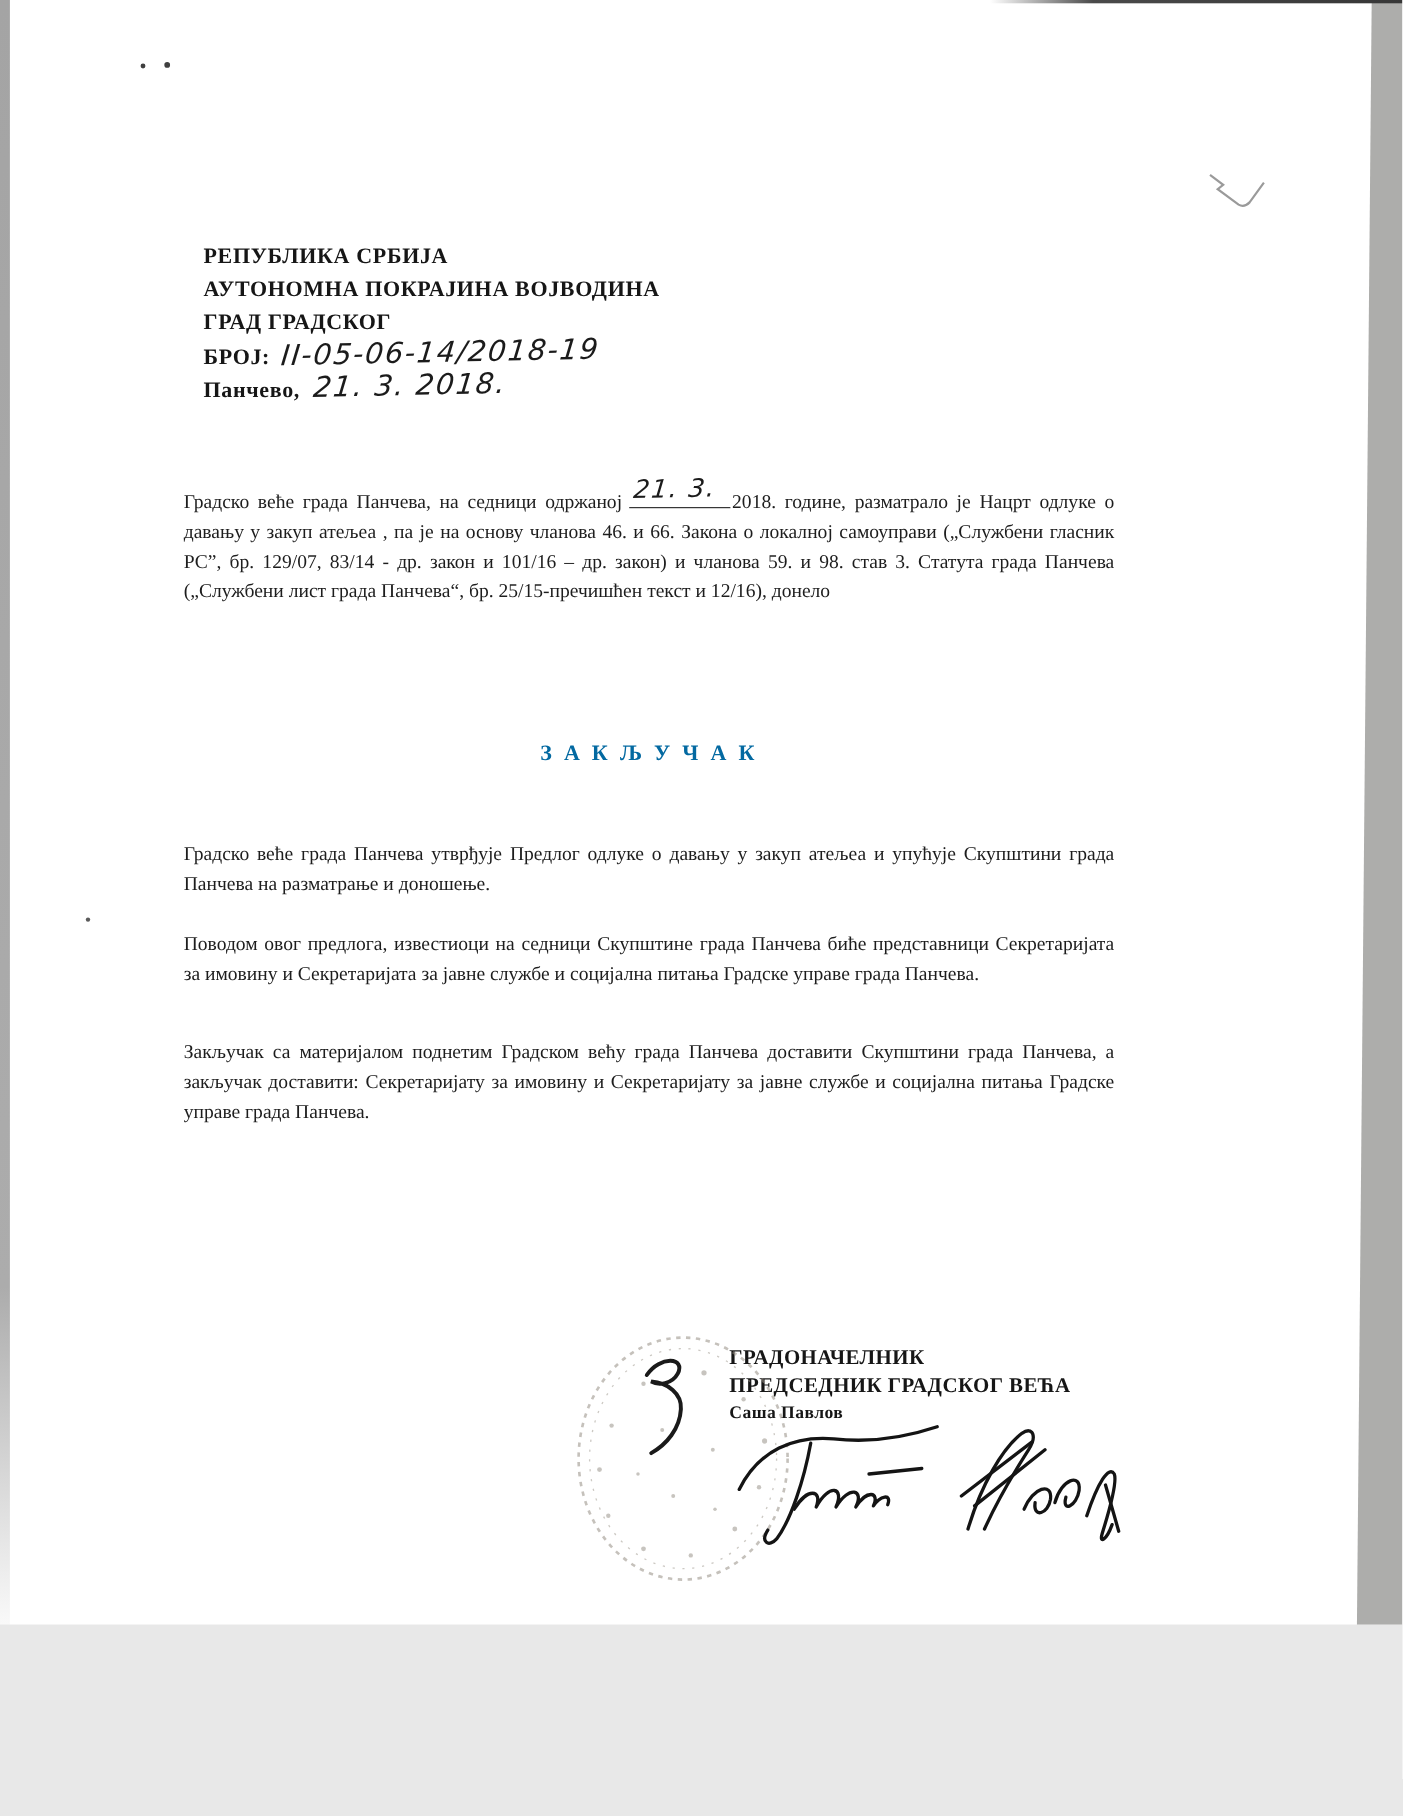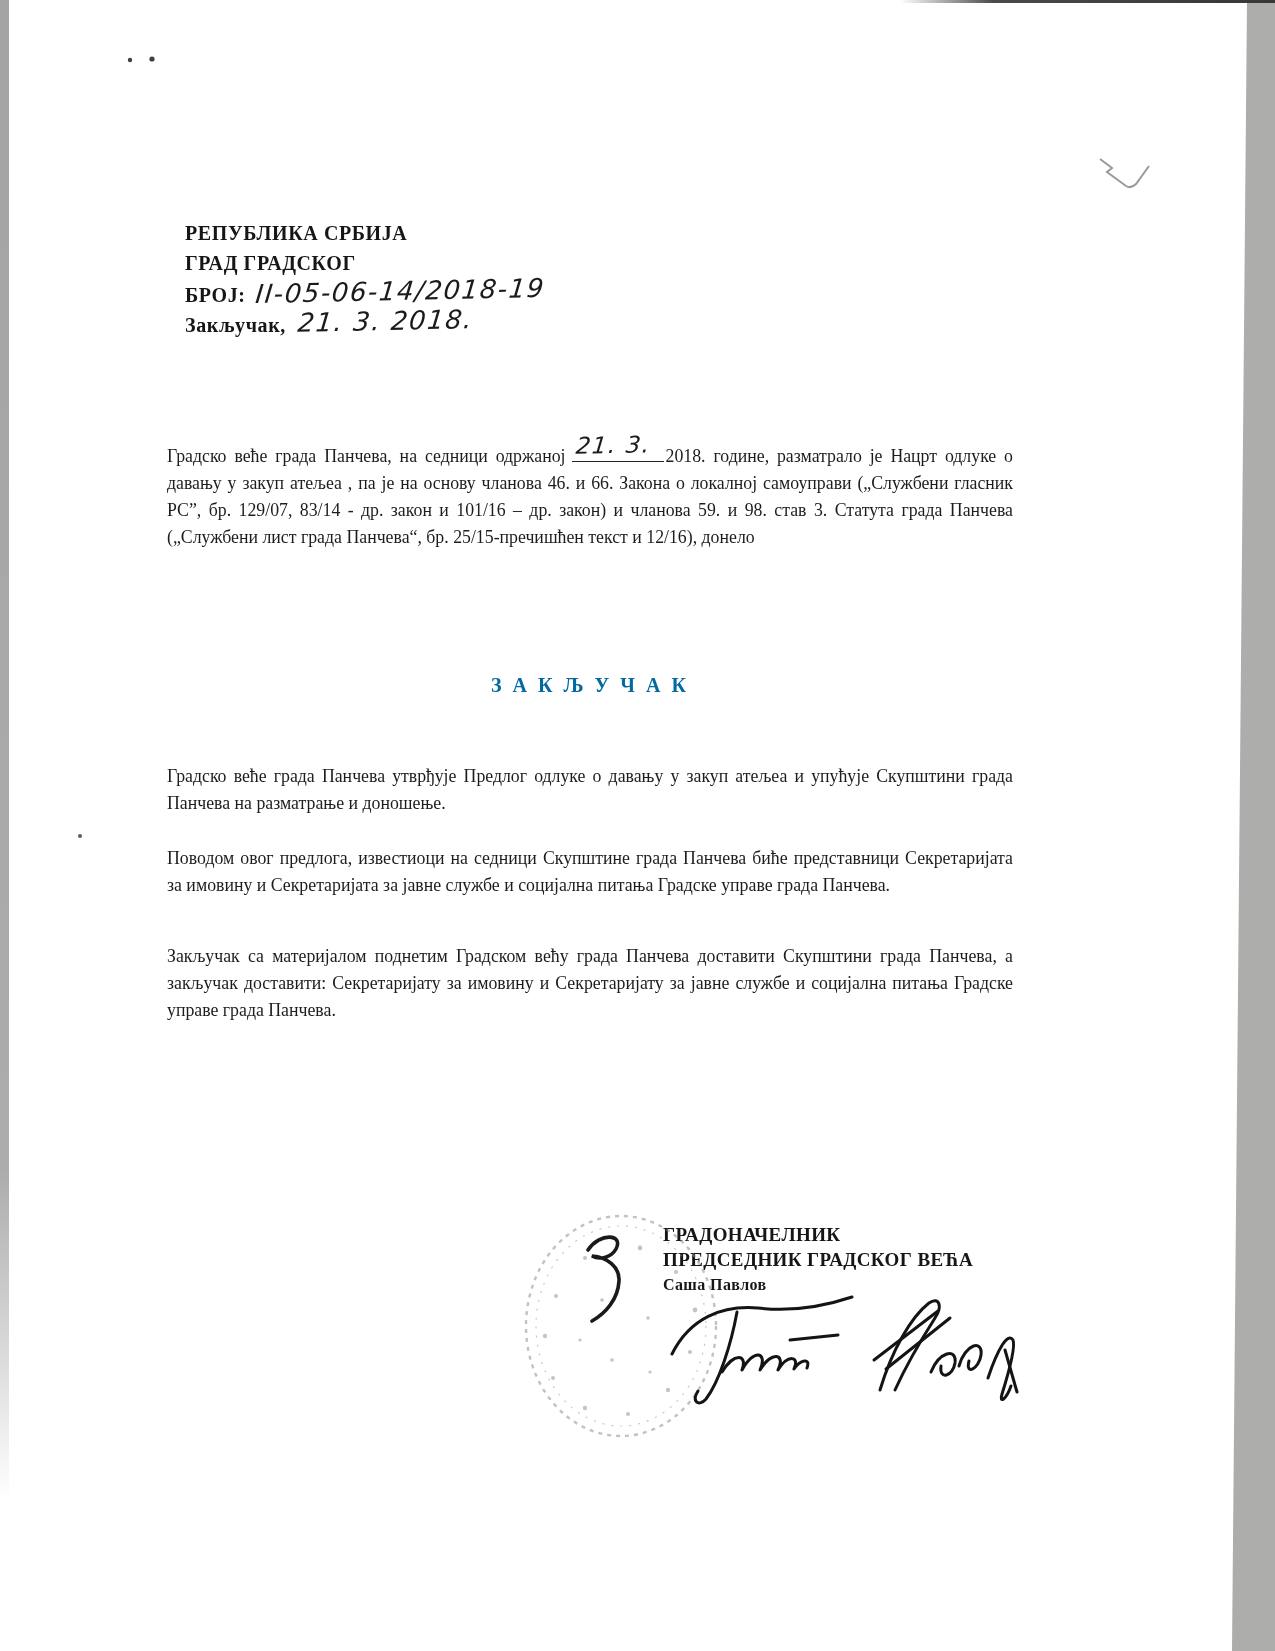--- a/index.html
+++ b/index.html
@@ -1,18 +1,18 @@
 <!DOCTYPE html>
 <html lang="sr"><head>
 <meta charset="utf-8">
 <style>
   html,body{margin:0;padding:0;background:#e8e8e8;}
   .page{
     position:relative;
-    width:1275px;height:1651px;
+    width:1275px;height:1477px;
     margin:0 auto;
     background:#ffffff;
     overflow:hidden;
     font-family:"Liberation Serif","DejaVu Serif",serif;
     color:#1d1d1d;
   }
   
   .edge-left{
     position:absolute;left:0;top:0;width:9px;height:1500px;
     background:linear-gradient(to bottom,#a4a4a4 0%,#acacac 78%,rgba(172,172,172,0) 100%);
@@ -84,26 +84,27 @@
 <body>
 
 <div class="page">
 
   <div class="edge-left"></div>
   <div class="edge-right"></div>
   <div class="edge-top"></div>
 
   <header class="letterhead">
     <div class="hdr-row">РЕПУБЛИКА СРБИЈА</div>
+    <div class="hdr-row">АУТОНОМНА ПОКРАЈИНА ВОЈВОДИНА</div>
     <div class="hdr-row">ГРАД ГРАДСКОГ</div>
     <div class="hdr-row">
       <span>БРОЈ:</span><span class="hw hw-number">II-05-06-14/2018-19</span>
     </div>
     <div class="hdr-row">
-      <span>Закључак,</span><span class="hw hw-date">21. 3. 2018.</span>
+      <span>Панчево,</span><span class="hw hw-date">21. 3. 2018.</span>
     </div>
   </header>
 
   <main class="body-col">
     <p class="para intro"><span>Градско веће града Панчева, на седници одржаној</span><span class="date-slot"><span class="hw session-date">21. 3.</span></span><span>2018. године, разматрало је Нацрт одлуке о давању у закуп атељеа , па је на основу чланова 46. и 66. Закона о локалној самоуправи („Службени гласник РС”, бр. 129/07, 83/14 - др. закон и 101/16 – др. закон) и чланова 59. и 98. став 3. Статута града Панчева („Службени лист града Панчева“, бр. 25/15-пречишћен текст и 12/16), донело</span></p>
 
     <h1 class="doc-title">З А К Љ У Ч А К</h1>
 
     <p class="para p1">Градско веће града Панчева утврђује Предлог одлуке о давању у закуп атељеа и упућује Скупштини града Панчева на разматрање и доношење.</p>
     <p class="para p2">Поводом овог предлога, известиоци на седници Скупштине града Панчева биће представници Секретаријата за имовину и Секретаријата за јавне службе и социјална питања Градске управе града Панчева.</p>

